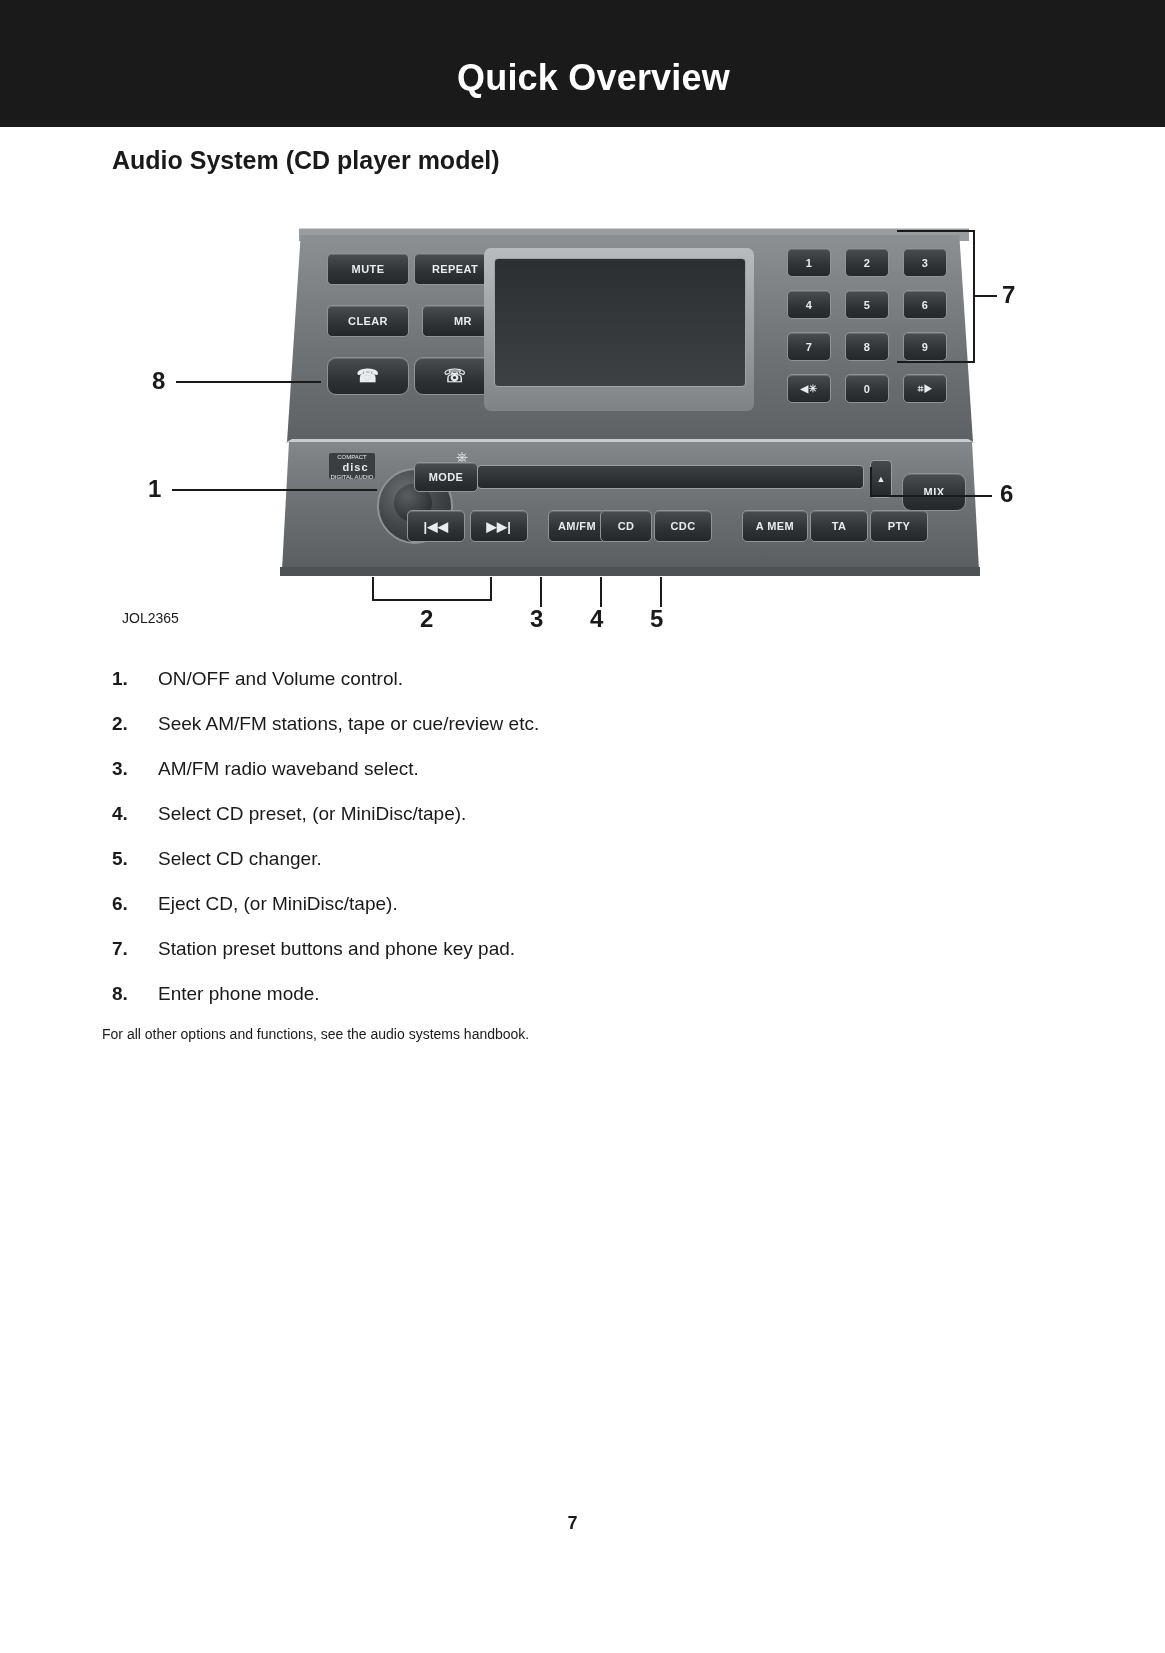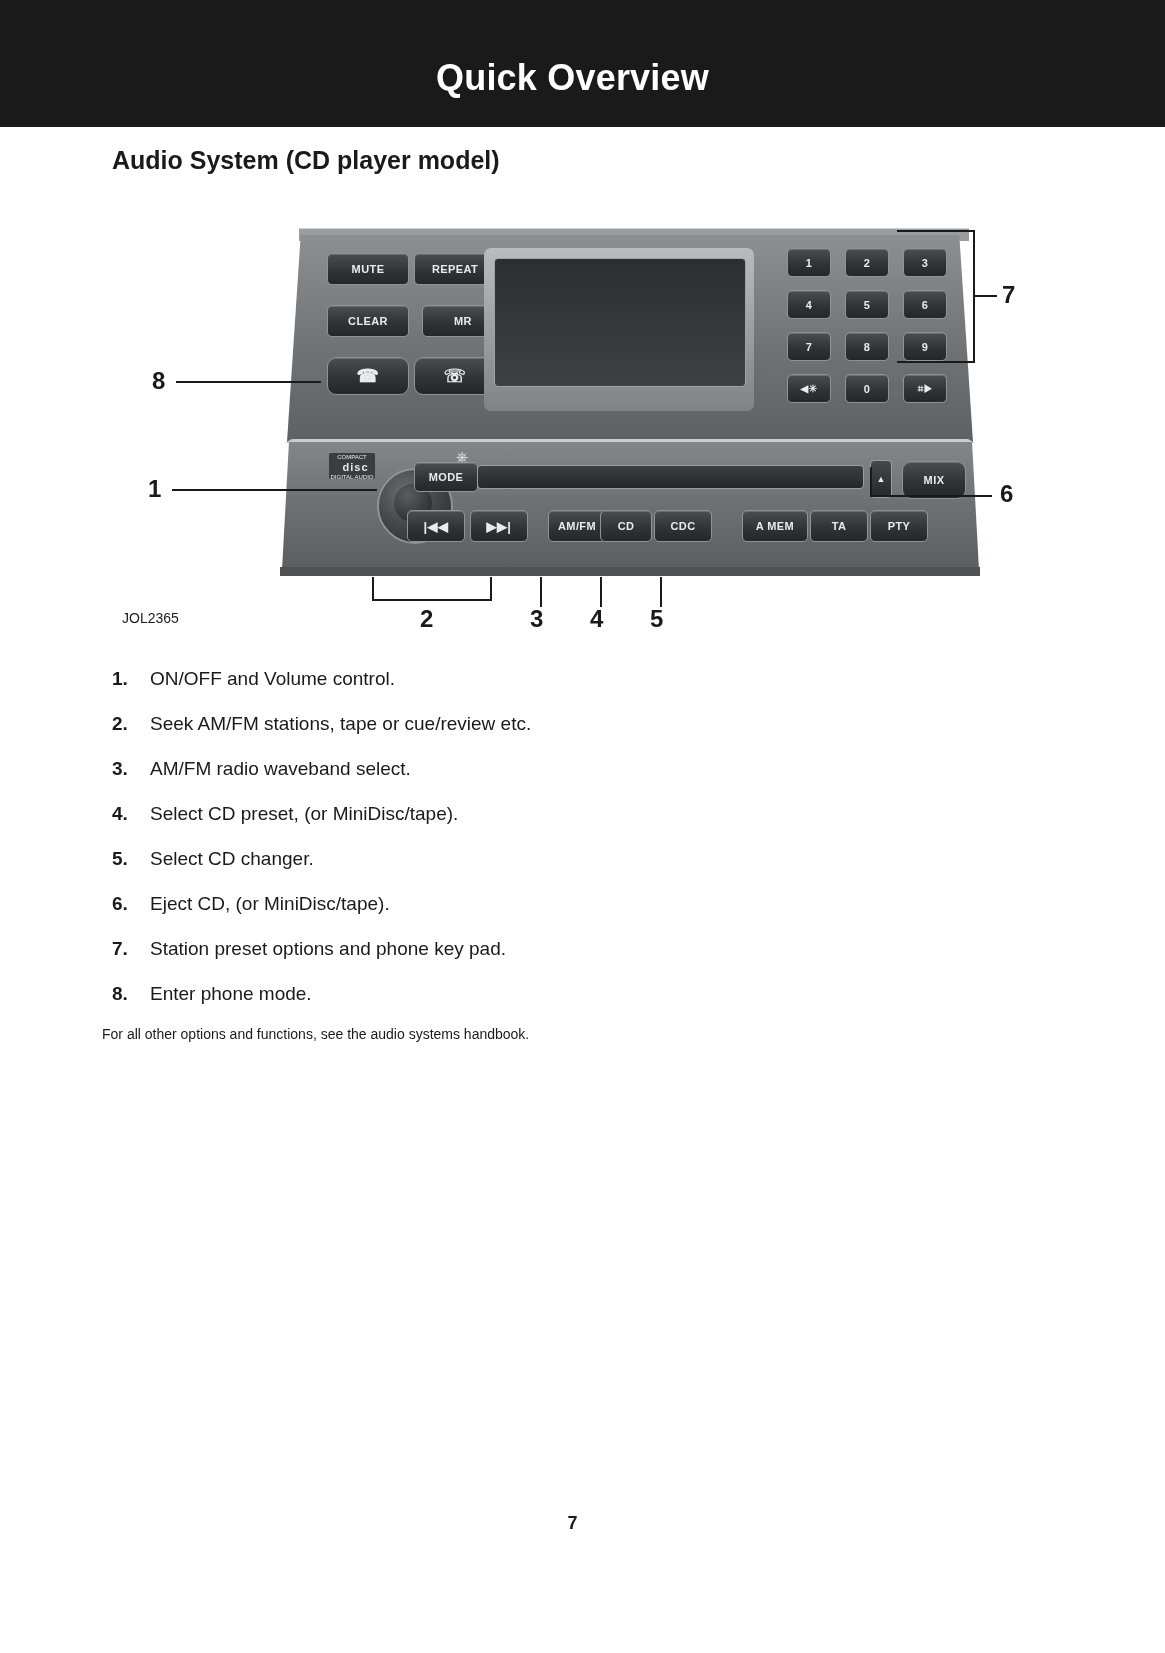--- a/index.html
+++ b/index.html
@@ -26,20 +26,21 @@
   }
   .header-title {
     position: absolute;
     left: 0; top: 57px;
     width: 1145px;
     text-align: center;
     color: #ffffff;
     font-size: 36px;
     font-weight: bold;
     letter-spacing: 0.2px;
+    padding-left: 21px;
   }
 
   
   .section-title {
     position: absolute;
     left: 112px; top: 146px;
     font-size: 25px;
     font-weight: bold;
     color: #1a1a1a;
   }
@@ -232,21 +233,21 @@
     display: flex;
     margin-bottom: 18px;
     font-size: 19px;
     line-height: 27px;
   }
   .item-num {
     width: 38px;
     font-weight: bold;
     flex: 0 0 38px;
   }
-  .item-text { flex: 1; }
+  .item-text { flex: 1; margin-left: 8px; }
   .footnote {
     position: absolute;
     left: 102px; top: 1022px;
     width: 440px;
     font-size: 14px;
     line-height: 24px;
   }
 
   .page-num {
     position: absolute;
@@ -316,21 +317,21 @@
     <div class="power-glyph">⎈</div>
 
     <div class="btn" style="left:192px; top:247px; width:62px; height:28px;">MODE</div>
 
     <div class="cd-slot"></div>
 
     <div class="eject-btn">
       <span>▲</span>
     </div>
 
-    <div class="btn round" style="left:680px; top:246px; width:62px; height:36px;">MIX</div>
+    <div class="btn round" style="left:680px; top:258px; width:62px; height:36px;">MIX</div>
 
     <div class="btn" style="left:185px; top:295px; width:56px; height:30px; font-size:13px;">|◀◀</div>
     <div class="btn" style="left:248px; top:295px; width:56px; height:30px; font-size:13px;">▶▶|</div>
 
     <div class="btn" style="left:326px; top:295px; width:56px; height:30px; font-size:11px;">AM/FM</div>
     <div class="btn" style="left:378px; top:295px; width:50px; height:30px;">CD</div>
     <div class="btn" style="left:432px; top:295px; width:56px; height:30px;">CDC</div>
 
     <div class="btn" style="left:520px; top:295px; width:64px; height:30px; font-size:11px;">A MEM</div>
     <div class="btn" style="left:588px; top:295px; width:56px; height:30px;">TA</div>
@@ -390,21 +391,21 @@
   <div class="item">
     <div class="item-num">5.</div>
     <div class="item-text">Select CD changer.</div>
   </div>
   <div class="item">
     <div class="item-num">6.</div>
     <div class="item-text">Eject CD, (or MiniDisc/tape).</div>
   </div>
   <div class="item">
     <div class="item-num">7.</div>
-    <div class="item-text">Station preset options and phone key pad.</div>
+    <div class="item-text">Station preset buttons and phone key pad.</div>
   </div>
   <div class="item">
     <div class="item-num">8.</div>
     <div class="item-text">Enter phone mode.</div>
   </div>
 </div>
 
 <div class="footnote">For all other options and functions, see the audio systems handbook.</div>
 
 <div class="page-num">7</div>

